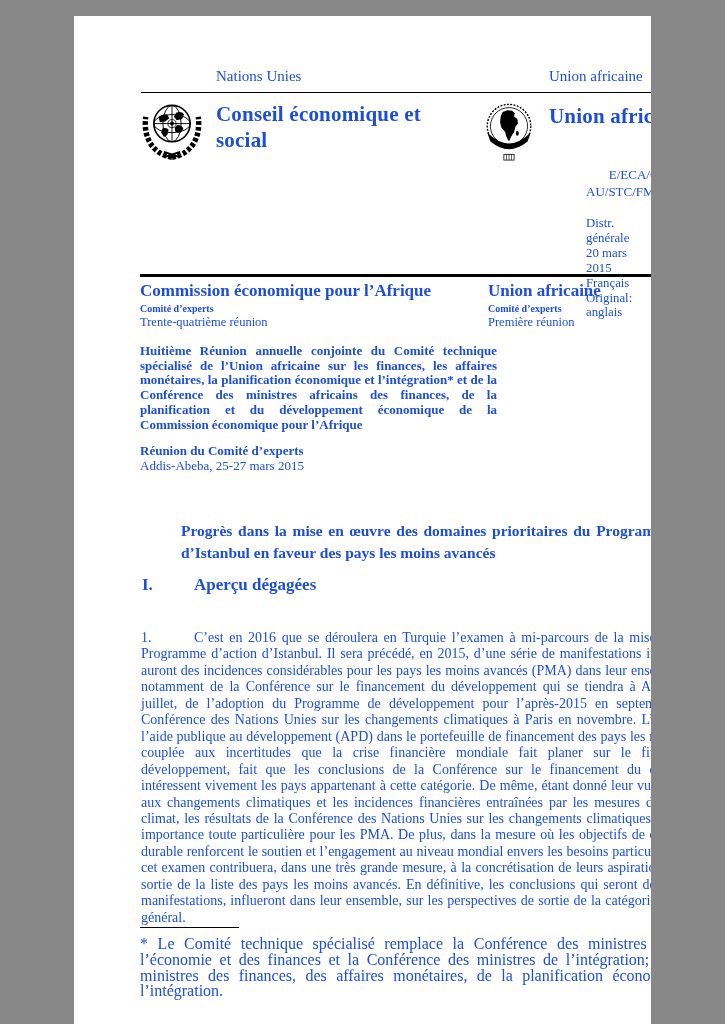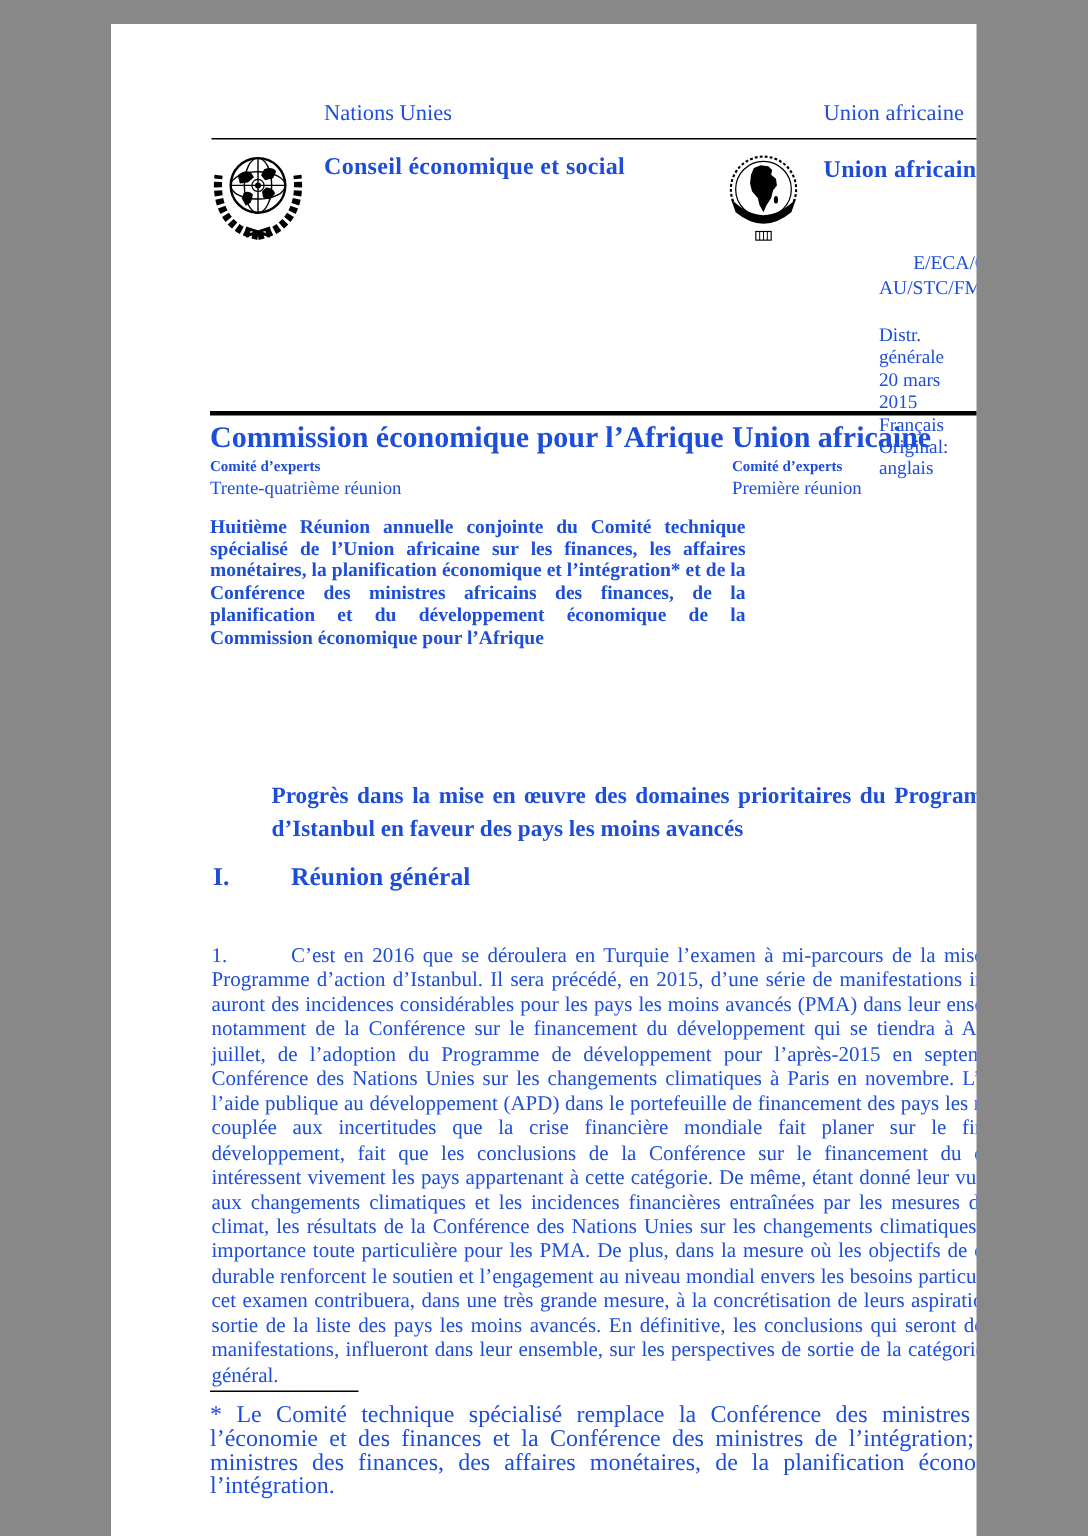--- a/index.html
+++ b/index.html
@@ -14,35 +14,35 @@
   }
   .abs { position:absolute; }
 
   
   .org-label { font-size:15px; }
   #un-label { left:142px; top:52px; }
   #au-label { left:475px; top:52px; }
   .rule-thin { left:67px; top:76px; width:594px; height:1px; background:#000; }
   #un-logo { left:64px; top:82px; }
   #au-logo { left:403px; top:80px; }
-  .org-title { font-size:16px; font-weight:bold; line-height:1.22; letter-spacing:0.2px; }
+  .org-title { font-size:21px; font-weight:bold; line-height:1.22; letter-spacing:0.2px; }
   #un-org { left:142px; top:86px; width:235px; }
   #au-org { left:475px; top:88px; width:220px; }
 
   
   .docrefs { left:512px; top:151px; font-size:13px; line-height:1.3;text-align:center; }
   .distr   { left:512px; top:200px; font-size:12.8px; line-height:14.9px; }
 
   .rule-thick { left:66px; top:258px; width:595px; height:2.5px; background:#000; }
 
   
   .session { top:265px; }
   #session-left  { left:66px;  }
   #session-right { left:414px; }
-  .session .org { font-size:20px; font-weight:bold; }
+  .session .org { font-size:17px; font-weight:bold; }
   .session .committee { font-size:10px; font-weight:bold; margin-top:2px; }
   .session .meeting { font-size:12.5px; margin-top:1px; }
 
   .joint-title {
     left:66px; top:328px; width:357px;
     font-size:13px; font-weight:bold;
     text-align:justify; line-height:14.7px;
   }
   .experts { left:66px; top:427px; font-size:13px; line-height:15.2px; }
   .experts .bold { font-weight:bold; }
@@ -138,25 +138,29 @@
     <div class="meeting">Trente-quatrième réunion</div>
   </div>
   <div class="abs session" id="session-right">
     <div class="org">Union africaine</div>
     <div class="committee">Comité d’experts</div>
     <div class="meeting">Première réunion</div>
   </div>
 
   <div class="abs joint-title">Huitième Réunion annuelle conjointe du Comité technique spécialisé de l’Union africaine sur les finances, les affaires monétaires, la planification économique et l’intégration* et de la Conférence des ministres africains des finances, de la planification et du développement économique de la Commission économique pour l’Afrique</div>
 
+  <div class="abs experts">
+    <div class="bold">Réunion du Comité d’experts</div>
+    <div>Addis-Abeba, 25-27 mars 2015</div>
+  </div>
 
   <h1 class="abs doc-title">Progrès dans la mise en œuvre des domaines prioritaires du Programme d’action d’Istanbul en faveur des pays les moins avancés</h1>
 
   <div class="abs section-heading">
-    <span class="num">I.</span><span>Réunion général</span>
+    <span class="num">I.</span><span>Aperçu dégagées</span>
   </div>
 
   <div class="abs body-para">
     <span class="pnum">1.</span><span>C’est en 2016 que se déroulera en Turquie l’examen à mi-parcours de la mise en œuvre du Programme d’action d’Istanbul. Il sera précédé, en 2015, d’une série de manifestations importantes qui auront des incidences considérables pour les pays les moins avancés (PMA) dans leur ensemble. Il s’agit notamment de la Conférence sur le financement du développement qui se tiendra à Addis-Abeba en juillet, de l’adoption du Programme de développement pour l’après-2015 en septembre, et de la Conférence des Nations Unies sur les changements climatiques à Paris en novembre. L’importance de l’aide publique au développement (APD) dans le portefeuille de financement des pays les moins avancés, couplée aux incertitudes que la crise financière mondiale fait planer sur le financement du développement, fait que les conclusions de la Conférence sur le financement du développement intéressent vivement les pays appartenant à cette catégorie. De même, étant donné leur vulnérabilité face aux changements climatiques et les incidences financières entraînées par les mesures d’adaptation au climat, les résultats de la Conférence des Nations Unies sur les changements climatiques revêtiront une importance toute particulière pour les PMA. De plus, dans la mesure où les objectifs de développement durable renforcent le soutien et l’engagement au niveau mondial envers les besoins particuliers des PMA, cet examen contribuera, dans une très grande mesure, à la concrétisation de leurs aspirations, à savoir la sortie de la liste des pays les moins avancés. En définitive, les conclusions qui seront dégagées de ces manifestations, influeront dans leur ensemble, sur les perspectives de sortie de la catégorie des PMA, en général.</span>
   </div>
 
   <div class="abs fn-rule"></div>
   <div class="abs footnote">
     <span>*</span> <span>Le Comité technique spécialisé remplace la Conférence des ministres africains de l’économie et des finances et la Conférence des ministres de l’intégration; il réunit les ministres des finances, des affaires monétaires, de la planification économique et de l’intégration.</span>
   </div>

